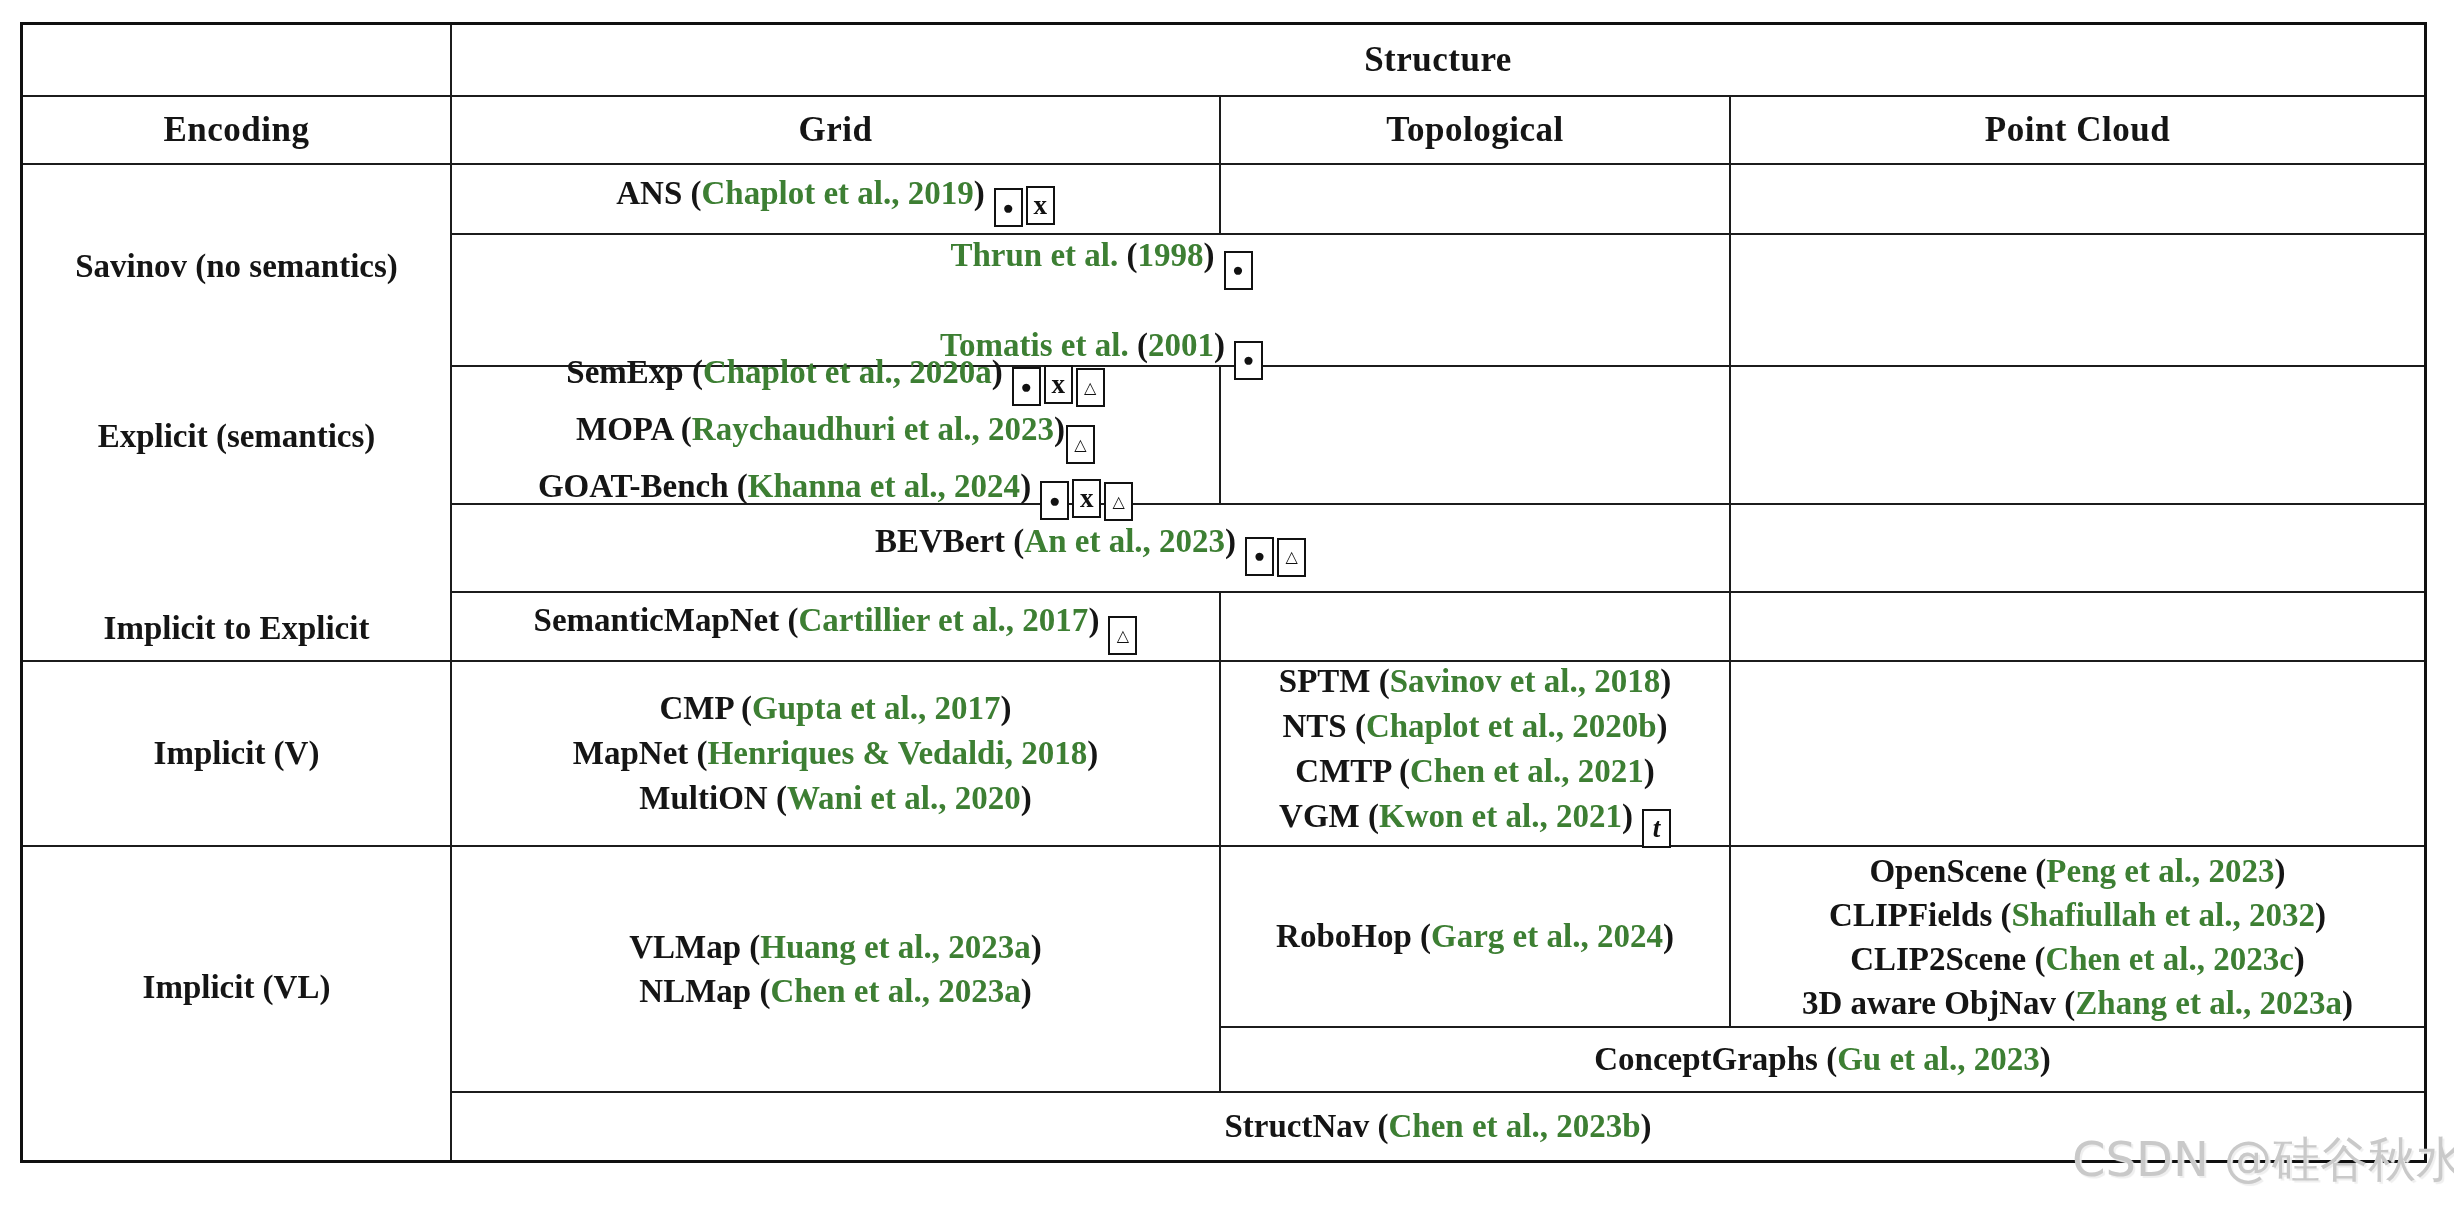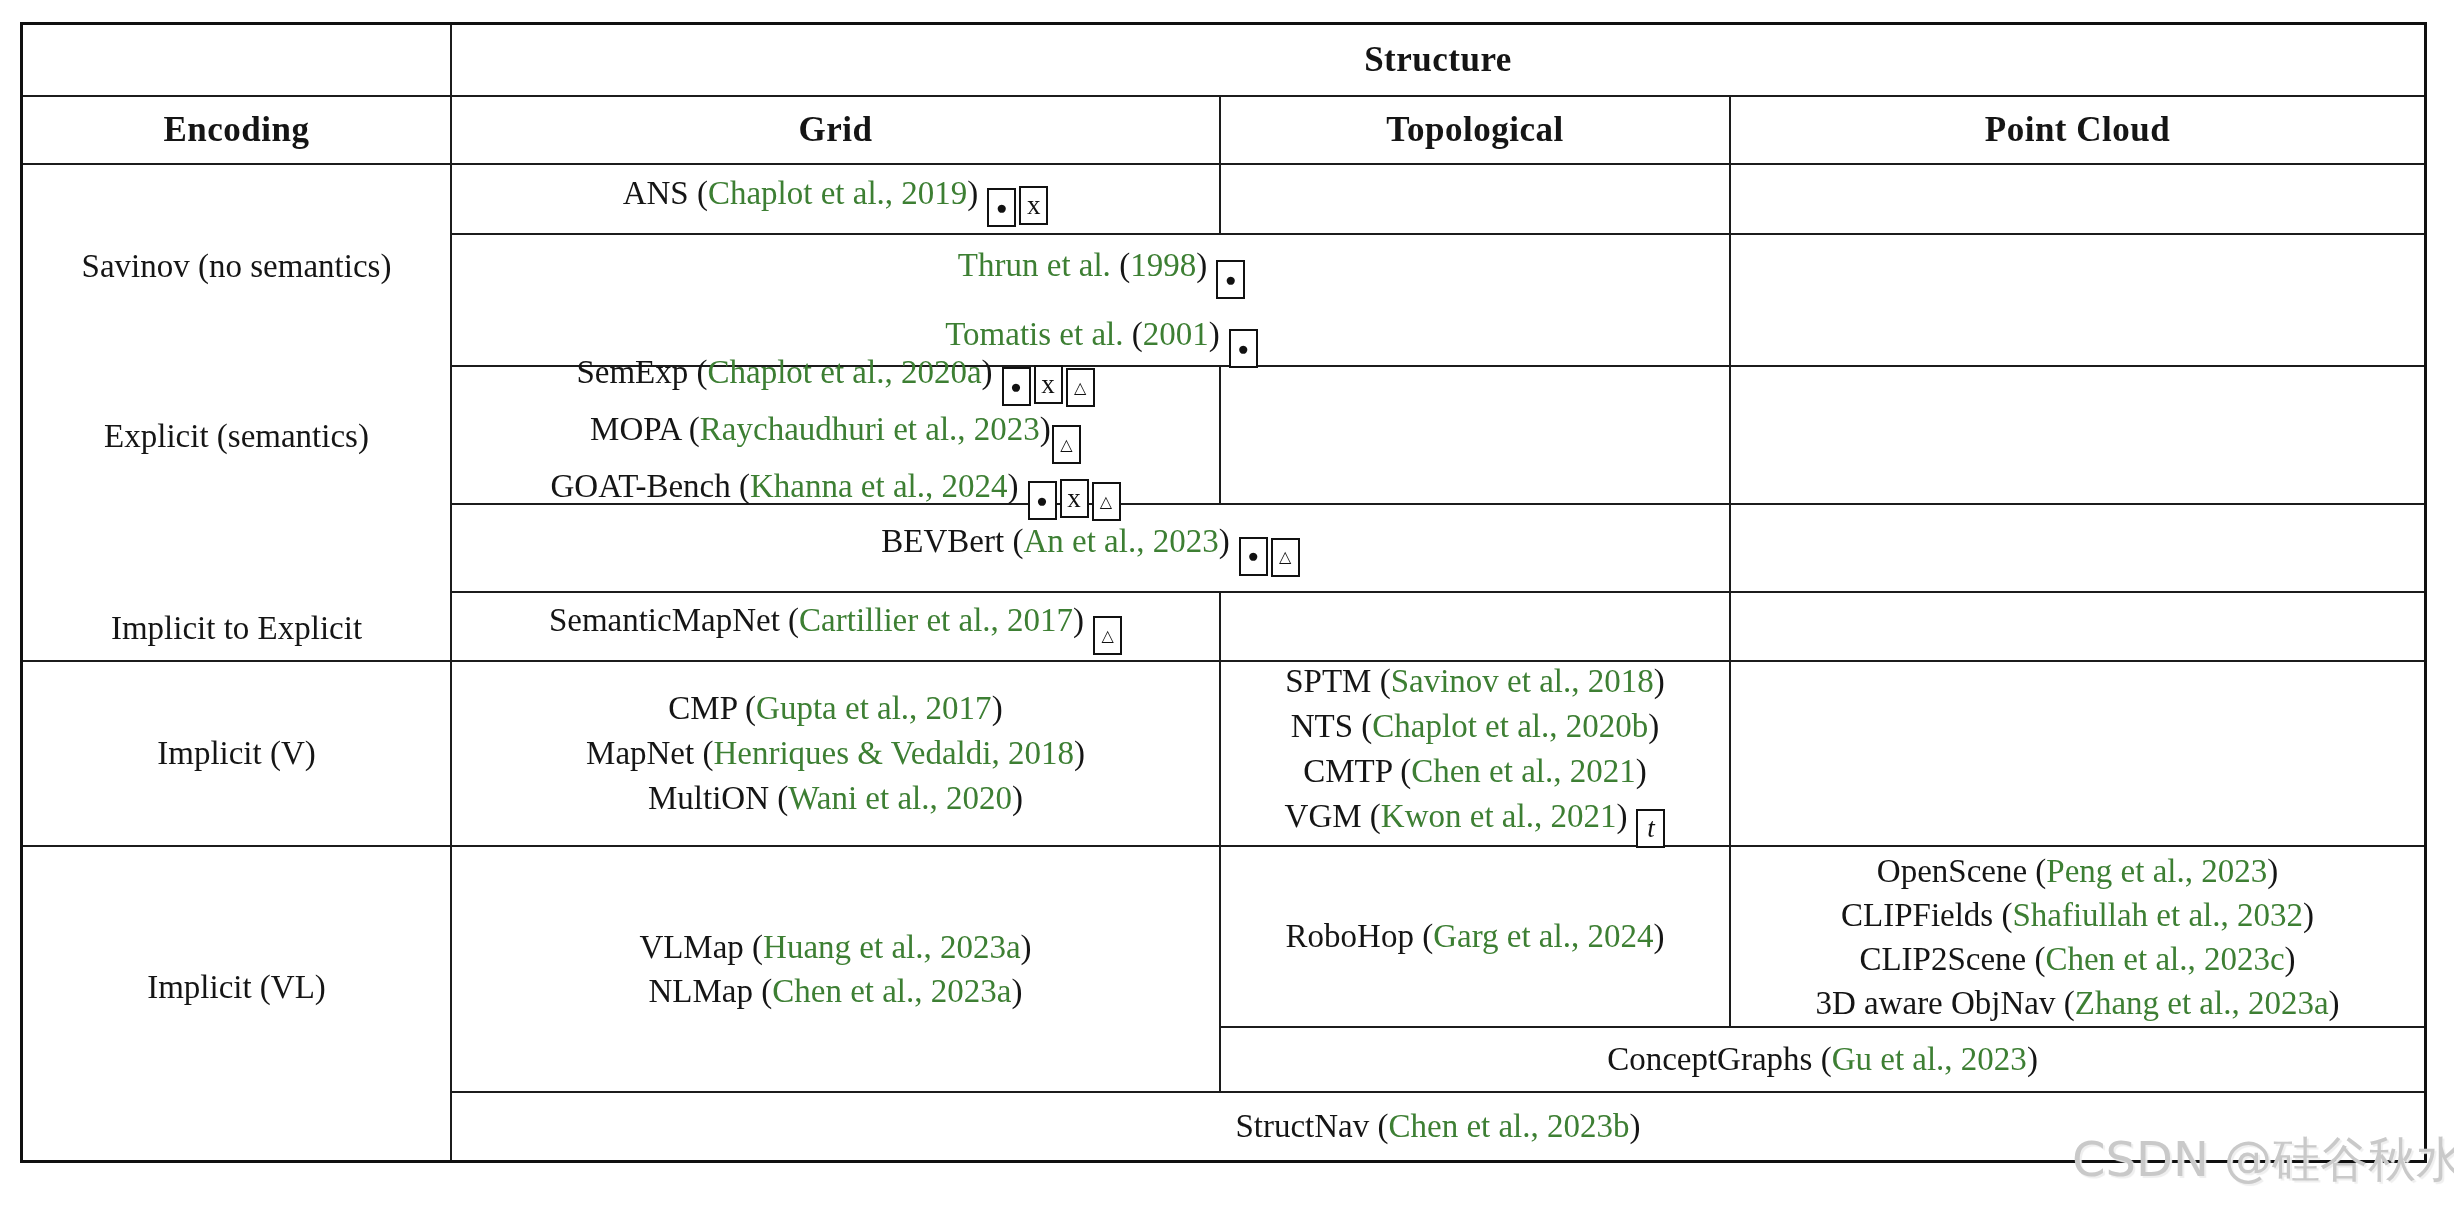--- a/index.html
+++ b/index.html
@@ -27,26 +27,27 @@
     grid-template-columns:429px 769px 510px 693px;
     grid-template-rows:72px 68px 70px 132px 138px 88px 69px 185px 181px 65px 67px;
   }
   .c{
     box-sizing:border-box;
     border-right:2px solid var(--line);
     border-bottom:2px solid var(--line);
     display:flex;align-items:center;justify-content:center;
     position:relative;
     overflow:visible;
+    font-weight:bold;
   }
   .c.nr{border-right:none;}
   .c.nb{border-bottom:none;}
   .hdr{font-weight:bold;font-size:35px;letter-spacing:.5px;}
   .lines{text-align:center;line-height:45px;}
-  .lines.lh66{line-height:69px;margin-left:22px;}
+  .lines.lh66{line-height:90px;margin-left:22px;}
   .lines.lh44{line-height:44px;}
   .cite{color:var(--green);cursor:pointer;}
   .plain{color:var(--ink);}
   
   .badge{
     display:inline-flex;align-items:center;justify-content:center;
     width:29px;height:39px;border:2.5px solid #111;background:#fff;
     margin-left:9px;vertical-align:-10px;color:#111;
     box-sizing:border-box;
   }

